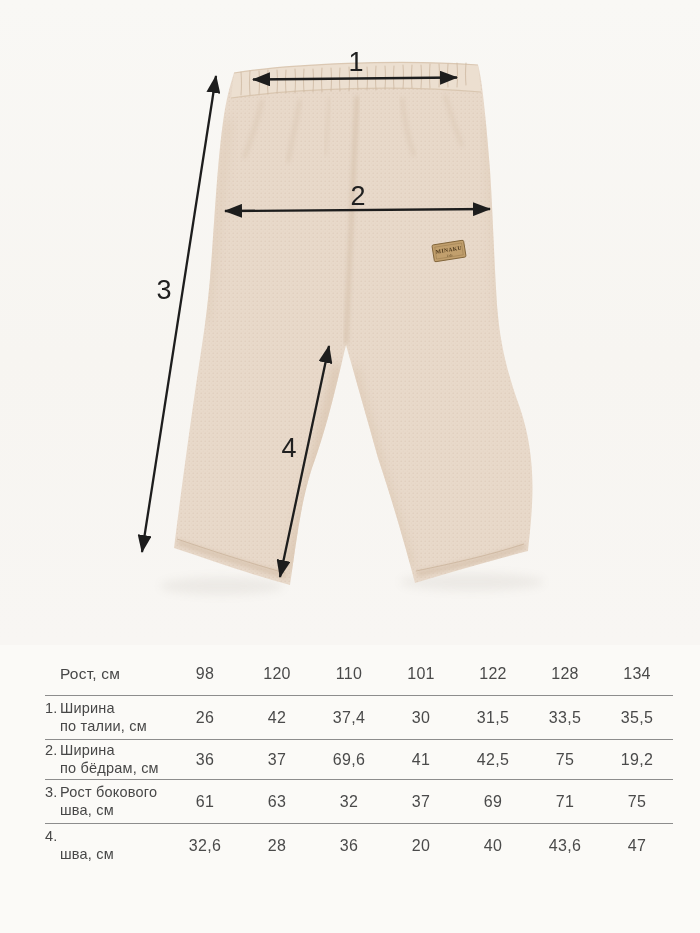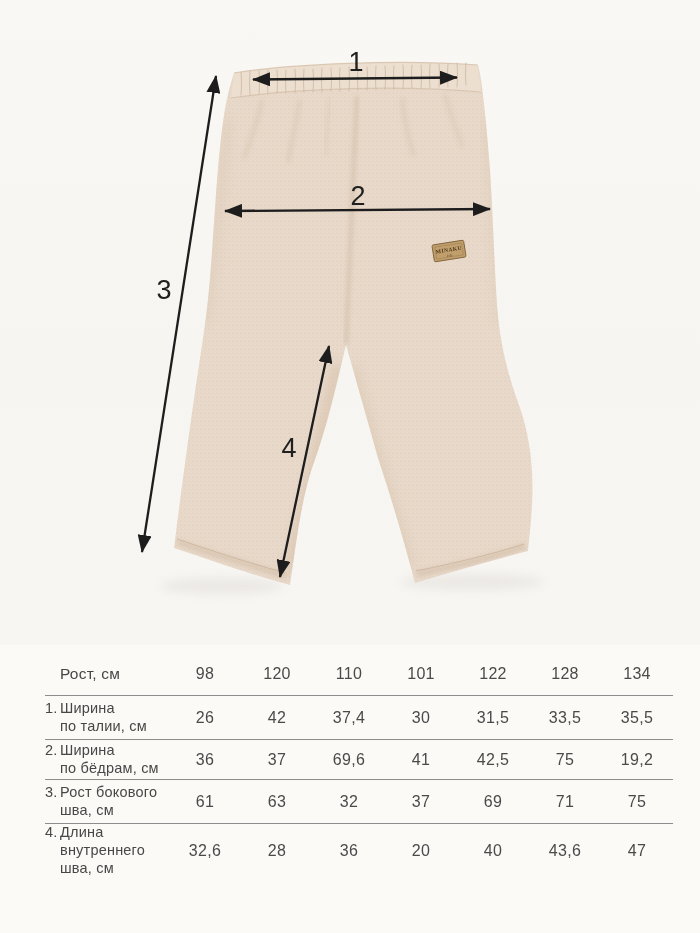--- a/index.html
+++ b/index.html
@@ -189,21 +189,21 @@
     <div class="t-val">37</div>
     <div class="t-val">69</div>
     <div class="t-val">71</div>
     <div class="t-val">75</div>
   </div>
 
   <div class="t-row t-r4">
     <div class="t-label">
       <span class="num">4.</span>
       <span class="lines">
-        <span>Длина внутреннего</span><br>
+        <br>
         <span>шва, см</span>
       </span>
     </div>
     <div class="t-val">32,6</div>
     <div class="t-val">28</div>
     <div class="t-val">36</div>
     <div class="t-val">20</div>
     <div class="t-val">40</div>
     <div class="t-val">43,6</div>
     <div class="t-val">47</div>

